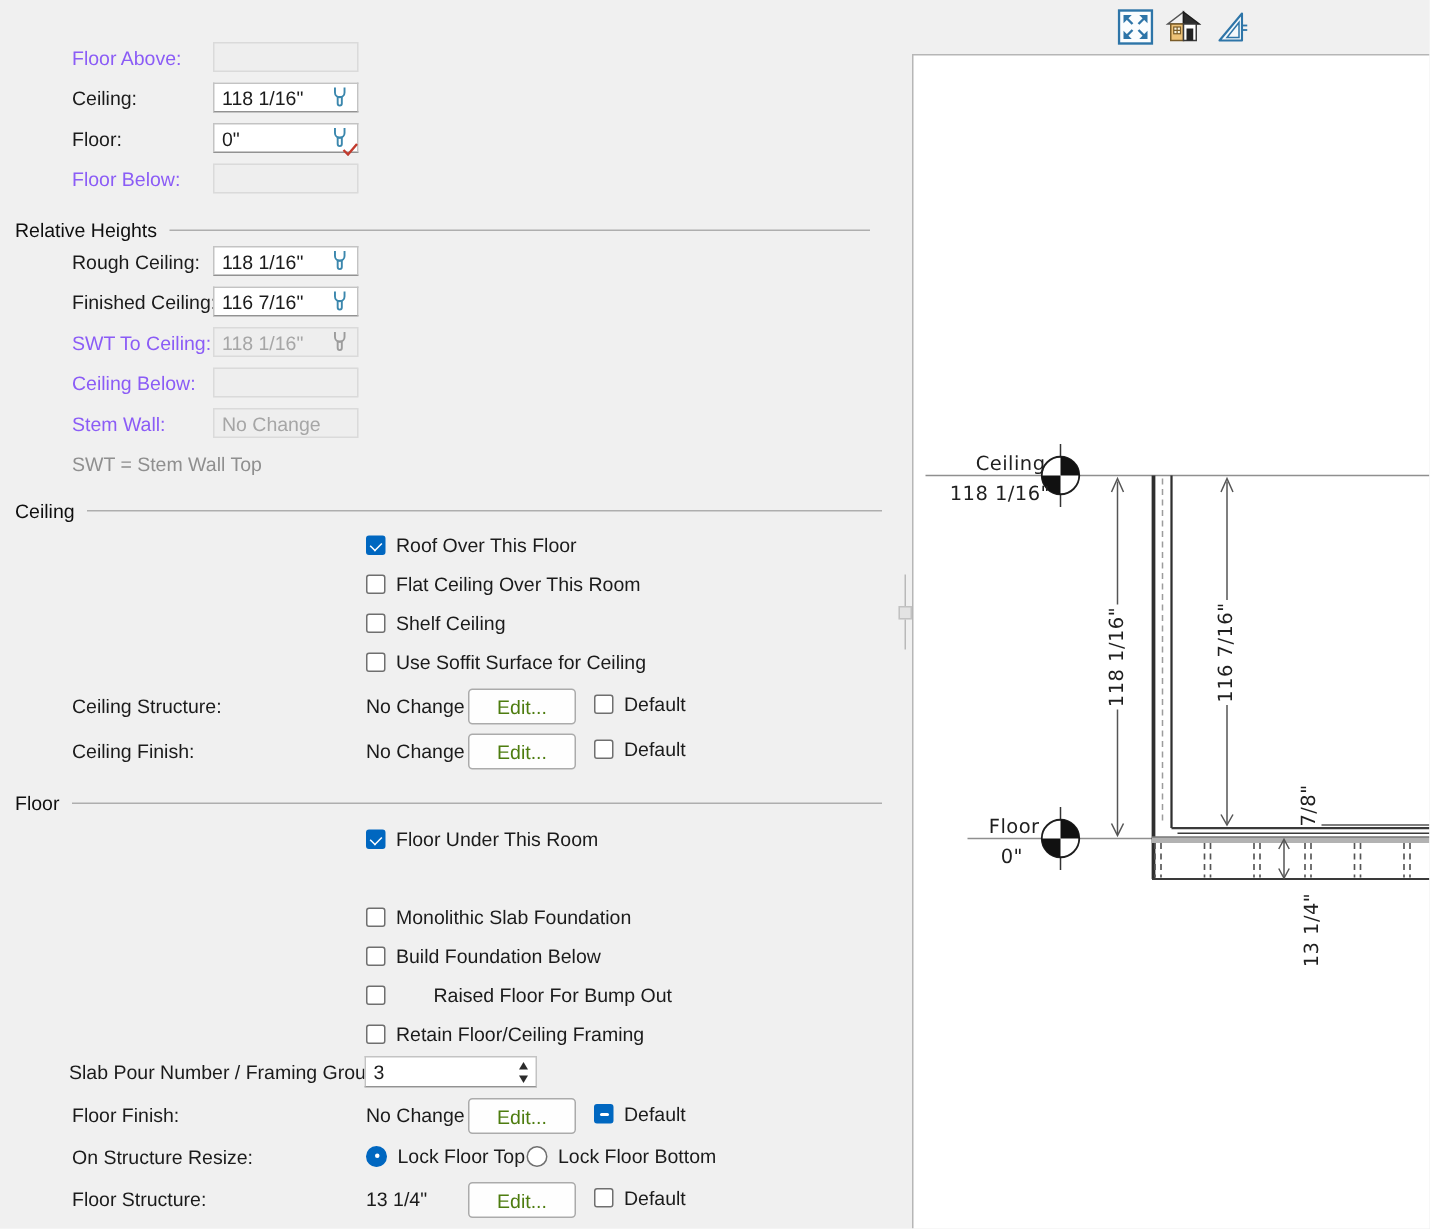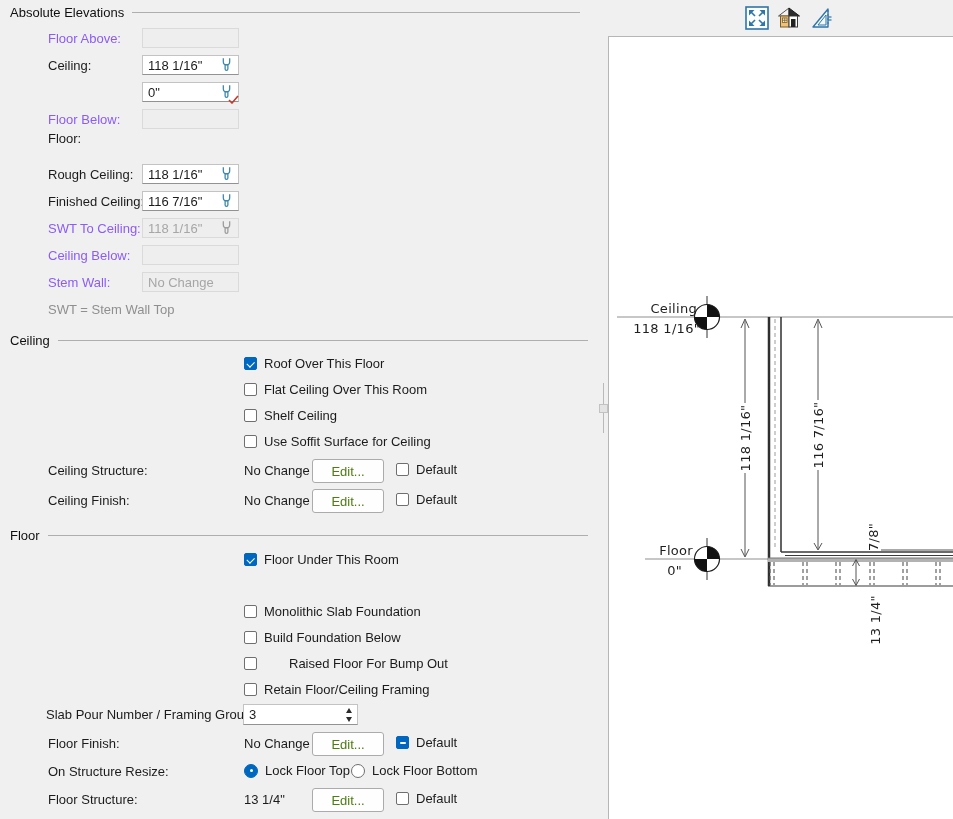--- a/index.html
+++ b/index.html
@@ -67,64 +67,64 @@
   .preview { position:absolute; left:608px; top:36px; width:345px; height:783px; background:#fff;
         border-left:1px solid #b6b6b6; border-top:1px solid #b6b6b6; box-sizing:border-box; }
   .ticon { position:absolute; width:24px; height:24px; }
   .hand { font-family:"DejaVu Sans",sans-serif; font-size:13px; letter-spacing:0.3px; fill:#1f1f1f; }
 </style>
 </head>
 <body>
 
 <div class="app">
 
-  <div class="sec-h" style="top:5px; width:570px;">
-    <span class="sec-t">Absolute Elevations</span>
-    <span class="sec-rule"></span>
-  </div>
 
   <span class="lbl dis" style="left:48px; top:31px;">Floor Above:</span>
   <div class="field dis" style="left:142px; top:28px;">
     <span class="fval"></span>
   </div>
 
   <span class="lbl" style="left:48px; top:58px;">Ceiling:</span>
   <div class="field" style="left:142px; top:55px;">
     <span class="fval">118 1/16"</span>
     <span class="wicon">
       <svg width="17" height="16" viewBox="0 0 16 15">
           <g fill="none" stroke="#3b87ad" stroke-width="1.2">
             <path d="M5,1.2 V4.4 A3,3 0 0 0 11,4.4 V1.2"></path>
             <path d="M6.7,7.2 H9.3 V11.3 A1.3,1.3 0 0 1 6.7,11.3 Z"></path>
           </g>
         </svg>
     </span>
   </div>
 
-  <span class="lbl" style="left:48px; top:85px;margin-top:46px;">Floor:</span>
+  <span class="lbl" style="left:48px; top:85px;">Floor:</span>
   <div class="field" style="left:142px; top:82px;">
     <span class="fval">0"</span>
     <span class="wicon">
       <svg width="17" height="16" viewBox="0 0 16 15">
           <g fill="none" stroke="#3b87ad" stroke-width="1.2">
             <path d="M5,1.2 V4.4 A3,3 0 0 0 11,4.4 V1.2"></path>
             <path d="M6.7,7.2 H9.3 V11.3 A1.3,1.3 0 0 1 6.7,11.3 Z"></path>
           </g>
         </svg>
       <svg class="redcheck" width="11" height="9" viewBox="0 0 11 9">
           <polyline points="1,5 4,8 10,1" fill="none" stroke="#c23b2e" stroke-width="1.6"></polyline>
         </svg>
     </span>
   </div>
 
   <span class="lbl dis" style="left:48px; top:112px;">Floor Below:</span>
   <div class="field dis" style="left:142px; top:109px;">
     <span class="fval"></span>
   </div>
 
+  <div class="sec-h" style="top:146px; width:570px;">
+    <span class="sec-t">Relative Heights</span>
+    <span class="sec-rule"></span>
+  </div>
 
   <span class="lbl" style="left:48px; top:167px;">Rough Ceiling:</span>
   <div class="field" style="left:142px; top:164px;">
     <span class="fval">118 1/16"</span>
     <span class="wicon">
       <svg width="17" height="16" viewBox="0 0 16 15">
           <g fill="none" stroke="#3b87ad" stroke-width="1.2">
             <path d="M5,1.2 V4.4 A3,3 0 0 0 11,4.4 V1.2"></path>
             <path d="M6.7,7.2 H9.3 V11.3 A1.3,1.3 0 0 1 6.7,11.3 Z"></path>
           </g>

